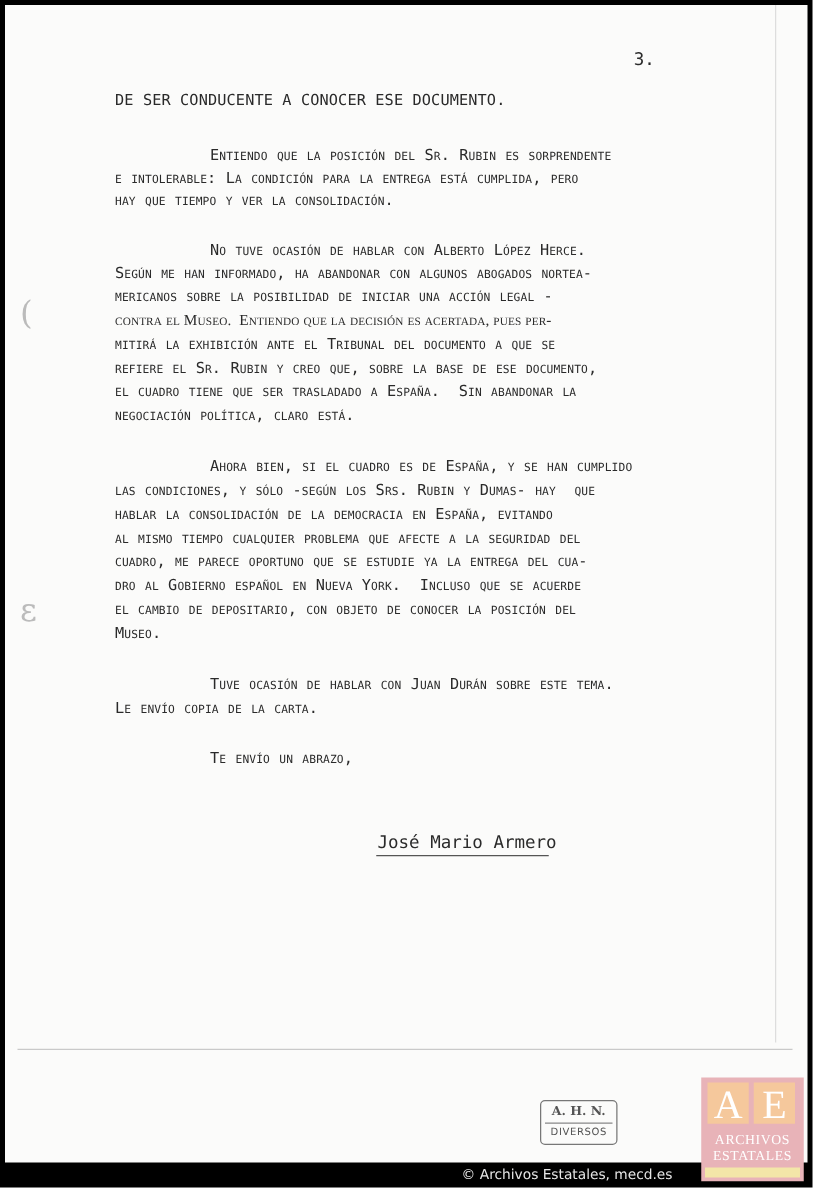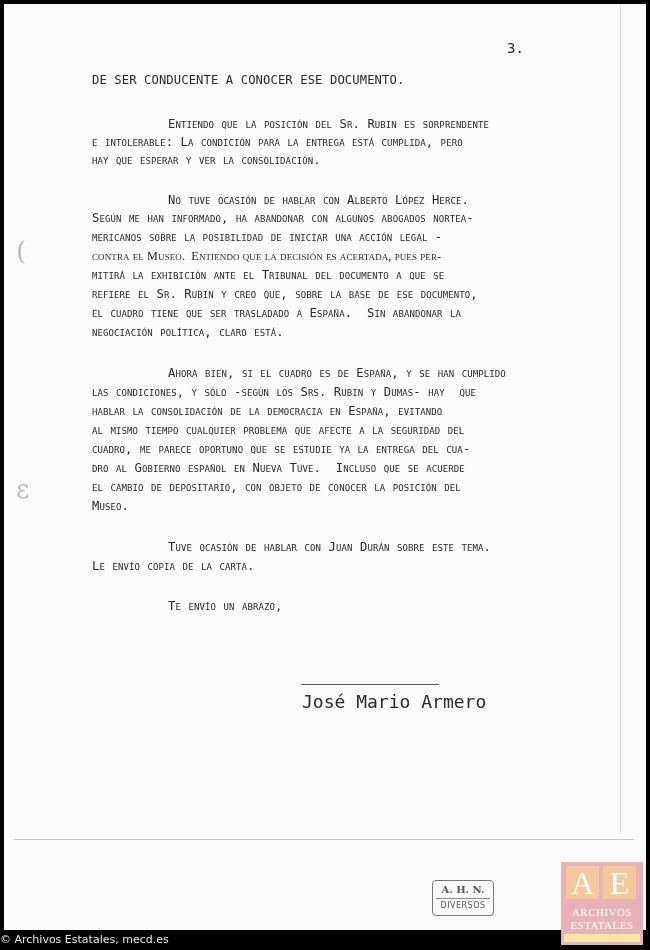--- a/index.html
+++ b/index.html
@@ -7,37 +7,37 @@
   .page {
     position:absolute; left:4px; top:4px; width:642px; height:926px;
     background:#fbfbfa; overflow:hidden;
   }
   .typed {
     position:absolute; font-family:"DejaVu Sans Mono","Liberation Mono",monospace;
     font-size:12.2px; color:#2a2a2a; letter-spacing:0.1px; white-space:pre;
   }
   .pagenum { position:absolute; left:503px; top:36px; font-family:"DejaVu Sans Mono",monospace; font-size:14px; color:#2a2a2a; }
   .sig-rule { position:absolute; left:297px; top:680px; width:138px; height:1px; background:#555; }
-  .sig-name { position:absolute; left:298px; top:687px; font-family:"DejaVu Sans Mono",monospace; font-size:18px; color:#2a2a2a; }
+  .sig-name { position:absolute; left:298px; top:662px; font-family:"DejaVu Sans Mono",monospace; font-size:14px; color:#2a2a2a; }
   .right-edge { position:absolute; left:616px; top:0; width:1px; height:830px; background:#ddd; }
   .bottom-rule { position:absolute; left:10px; top:835px; width:620px; height:1px; background:#c9c9c9; }
   .margin-mark { position:absolute; font-family:"DejaVu Serif",serif; color:#bbb; font-size:26px; }
   .stamp {
     position:absolute; left:428px; top:876px; width:60px; height:34px;
     border:1.5px solid #777; border-radius:4px; text-align:center;
     font-family:"DejaVu Serif",serif; color:#555;
   }
   .stamp .s1 { font-size:10px; font-weight:bold; margin-top:3px; }
   .stamp .s2 { font-size:8px; letter-spacing:0.5px; border-top:1px solid #888; margin:3px 3px 0 3px; padding-top:2px; font-family:"DejaVu Sans",sans-serif; }
   .handwritten {
     position:absolute; left:180px; top:908px; font-family:"DejaVu Serif",serif;
     font-style:italic; font-size:22px; color:#7d8aa6; letter-spacing:1px;
   }
   .copyright {
-    position:absolute; left:0; top:930px; width:538px; height:20px; text-align:left;
+    position:absolute; left:0; top:930px; width:538px; height:20px; text-align:right;
     font-family:"DejaVu Sans",sans-serif; font-size:11px; color:#e6e6e6; line-height:20px;
   }
   .logo {
     position:absolute; left:561px; top:862px; width:82px; height:83px; background:#e8b3b8;
   }
   .logo .letters { position:absolute; left:5px; top:4px; display:flex; gap:4px; }
   .logo .letter {
     width:33px; height:33px; background:#f5c89c; color:#fff; font-family:"Liberation Serif",serif;
     font-size:32px; text-align:center; line-height:34px;
   }
@@ -49,35 +49,35 @@
 </head>
 <body>
 
 <div class="page">
   <div class="pagenum">3.</div>
 
   <div id="lines">
       <div class="typed" style="left: 88px; top: 69px; font-variant: small-caps;">DE SER CONDUCENTE A CONOCER ESE DOCUMENTO.</div>
       <div class="typed" style="left: 164px; top: 113px; font-variant: small-caps;">Entiendo que la posición del Sr. Rubin es sorprendente</div>
       <div class="typed" style="left: 88px; top: 131px; font-variant: small-caps;">e intolerable: La condición para la entrega está cumplida, pero</div>
-      <div class="typed" style="left: 88px; top: 149px; font-variant: small-caps;">hay que esperar y ver la consolidación.</div>
+      <div class="typed" style="left: 88px; top: 149px; font-variant: small-caps;">hay que tiempo y ver la consolidación.</div>
       <div class="typed" style="left: 164px; top: 189px; font-variant: small-caps;">No tuve ocasión de hablar con Alberto López Herce.</div>
       <div class="typed" style="left: 88px; top: 207px; font-variant: small-caps;">Según me han informado, ha abandonar con algunos abogados nortea-</div>
       <div class="typed" style="left: 88px; top: 226px; font-variant: small-caps;">mericanos sobre la posibilidad de iniciar una acción legal -</div>
       <div class="typed" style="left: 88px; top: 245px; font-variant: small-caps; font-family: Liberation Serif, serif;">contra el Museo.  Entiendo que la decisión es acertada, pues per-</div>
       <div class="typed" style="left: 88px; top: 264px; font-variant: small-caps;">mitirá la exhibición ante el Tribunal del documento a que se</div>
       <div class="typed" style="left: 88px; top: 283px; font-variant: small-caps;">refiere el Sr. Rubin y creo que, sobre la base de ese documento,</div>
       <div class="typed" style="left: 88px; top: 302px; font-variant: small-caps;">el cuadro tiene que ser trasladado a España.  Sin abandonar la</div>
       <div class="typed" style="left: 88px; top: 321px; font-variant: small-caps;">negociación política, claro está.</div>
       <div class="typed" style="left: 164px; top: 362px; font-variant: small-caps;">Ahora bien, si el cuadro es de España, y se han cumplido</div>
       <div class="typed" style="left: 88px; top: 381px; font-variant: small-caps;">las condiciones, y sólo -según los Srs. Rubin y Dumas- hay  que</div>
       <div class="typed" style="left: 88px; top: 400px; font-variant: small-caps;">hablar la consolidación de la democracia en España, evitando</div>
       <div class="typed" style="left: 88px; top: 419px; font-variant: small-caps;">al mismo tiempo cualquier problema que afecte a la seguridad del</div>
       <div class="typed" style="left: 88px; top: 438px; font-variant: small-caps;">cuadro, me parece oportuno que se estudie ya la entrega del cua-</div>
-      <div class="typed" style="left: 88px; top: 457px; font-variant: small-caps;">dro al Gobierno español en Nueva Tuve.  Incluso que se acuerde</div>
+      <div class="typed" style="left: 88px; top: 457px; font-variant: small-caps;">dro al Gobierno español en Nueva York.  Incluso que se acuerde</div>
       <div class="typed" style="left: 88px; top: 476px; font-variant: small-caps;">el cambio de depositario, con objeto de conocer la posición del</div>
       <div class="typed" style="left: 88px; top: 495px; font-variant: small-caps;">Museo.</div>
       <div class="typed" style="left: 164px; top: 536px; font-variant: small-caps;">Tuve ocasión de hablar con Juan Durán sobre este tema.</div>
       <div class="typed" style="left: 88px; top: 555px; font-variant: small-caps;">Le envío copia de la carta.</div>
       <div class="typed" style="left: 164px; top: 595px; font-variant: small-caps;">Te envío un abrazo,</div>
     </div>
 
   <div class="sig-rule"></div>
   <div class="sig-name">José Mario Armero</div>
 

